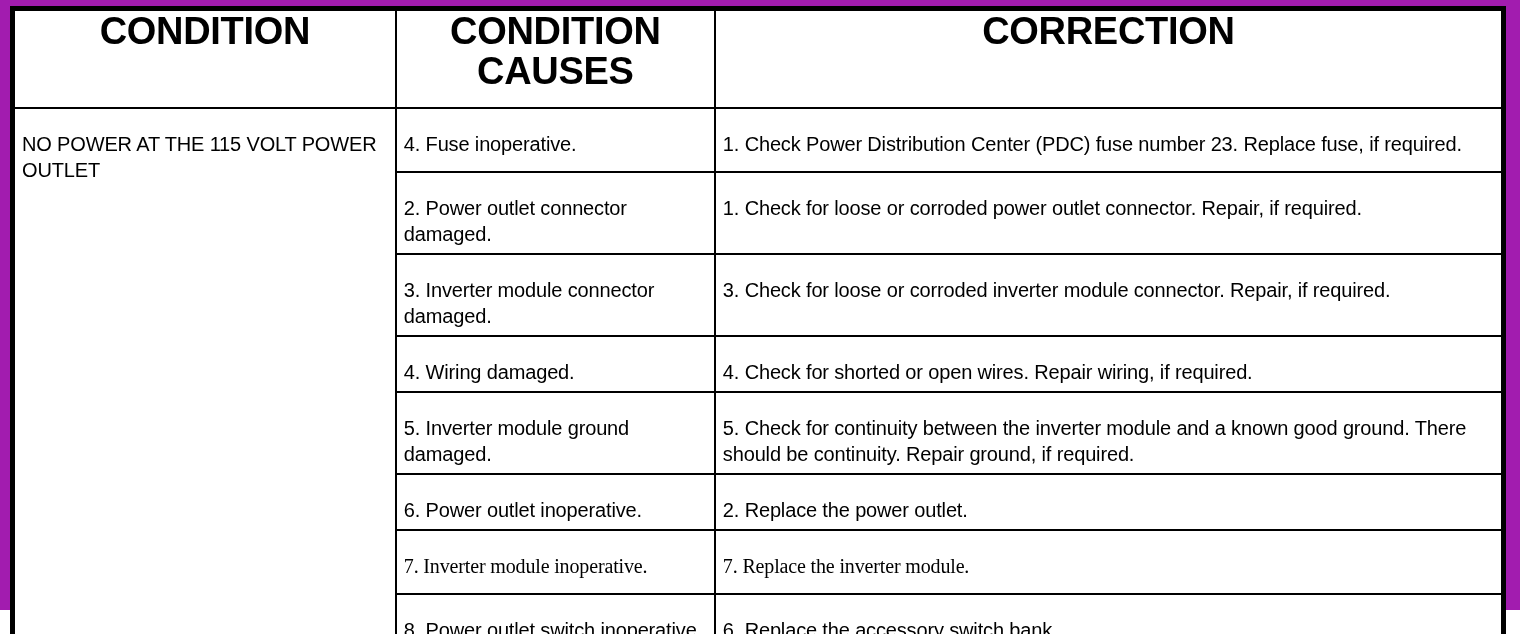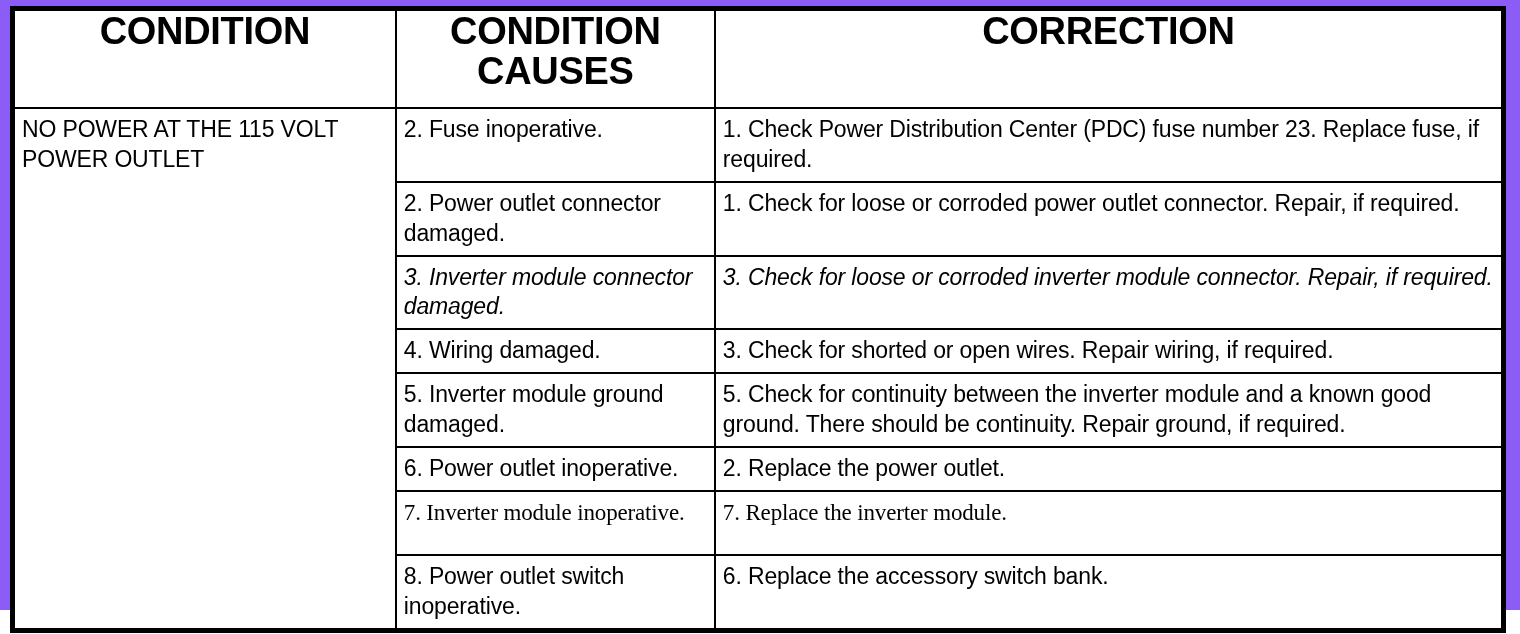--- a/index.html
+++ b/index.html
@@ -11,21 +11,21 @@
     width: 1520px;
     height: 634px;
     font-family: "Liberation Sans", sans-serif;
     color: #000000;
     overflow: hidden;
   }
   .page {
     position: relative;
     width: 1520px;
     height: 610px;
-    background: #8b5cf6;
+    background: #a21caf;
   }
   .diag-table {
     position: absolute;
     left: 10px;
     top: 6px;
     width: 1496px;
     border-collapse: collapse;
     table-layout: fixed;
     border: 5px solid #000000;
   }
@@ -46,34 +46,34 @@
     font-size: 38px;
     line-height: 1.06;
     letter-spacing: -0.3px;
     height: 96px;
     padding: 2px 6px;
   }
   .hdr-inner { display: block; }
 
   td .cell {
     display: block;
-    font-size: 23px;
+    font-size: 20px;
     line-height: 1.30;
     letter-spacing: -0.15px;
-    padding: 6px 7px 6px 7px;
+    padding: 22px 7px 6px 7px;
     font-weight: 500;
   }
   .cell-condition {
     font-size: 22.5px;
     line-height: 1.30;
     padding: 7px 6px 6px 5px;
   }
   tr.r1 td { height: 62px; }
   tr.r2 td { height: 64px; }
-  tr.r3 td { height: 66px; font-style: italic; }
+  tr.r3 td { height: 66px; }
   tr.r4 td { height: 34px; }
   tr.r5 td { height: 64px; }
   tr.r6 td { height: 34px; margin-left: 6px; }
   tr.r7 td { height: 62px; font-family: Liberation Serif, serif; }
   tr.r8 td { height: 62px; margin-left: 12px; }
 
   .pad-top-lg { padding-top: 16px; }
 </style>
 </head>
 <body>
@@ -97,21 +97,21 @@
           <span class="hdr-inner">CORRECTION</span>
         </th>
       </tr>
     </thead>
     <tbody>
       <tr class="r1">
         <td rowspan="8">
           <span class="cell cell-condition">NO POWER AT THE 115 VOLT POWER OUTLET</span>
         </td>
         <td>
-          <span class="cell">2. Fuse inoperative.</span>
+          <span class="cell">4. Fuse inoperative.</span>
         </td>
         <td>
           <span class="cell">1. Check Power Distribution Center (PDC) fuse number 23. Replace fuse, if required.</span>
         </td>
       </tr>
       <tr class="r2">
         <td>
           <span class="cell">2. Power outlet connector damaged.</span>
         </td>
         <td>
@@ -124,21 +124,21 @@
         </td>
         <td>
           <span class="cell">3. Check for loose or corroded inverter module connector. Repair, if required.</span>
         </td>
       </tr>
       <tr class="r4">
         <td>
           <span class="cell">4. Wiring damaged.</span>
         </td>
         <td>
-          <span class="cell">3. Check for shorted or open wires. Repair wiring, if required.</span>
+          <span class="cell">4. Check for shorted or open wires. Repair wiring, if required.</span>
         </td>
       </tr>
       <tr class="r5">
         <td>
           <span class="cell">5. Inverter module ground damaged.</span>
         </td>
         <td>
           <span class="cell">5. Check for continuity between the inverter module and a known good ground. There should be continuity. Repair ground, if required.</span>
         </td>
       </tr>

